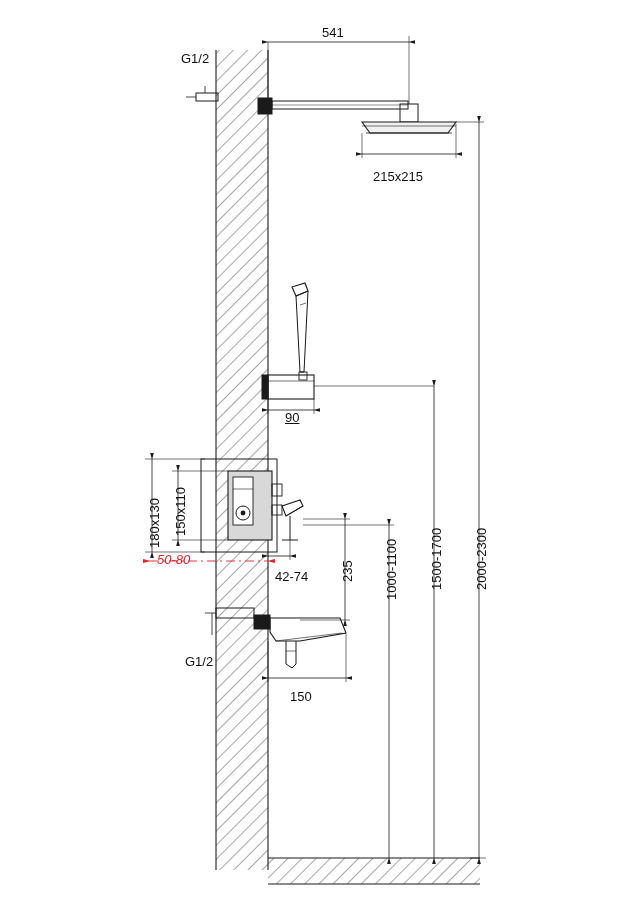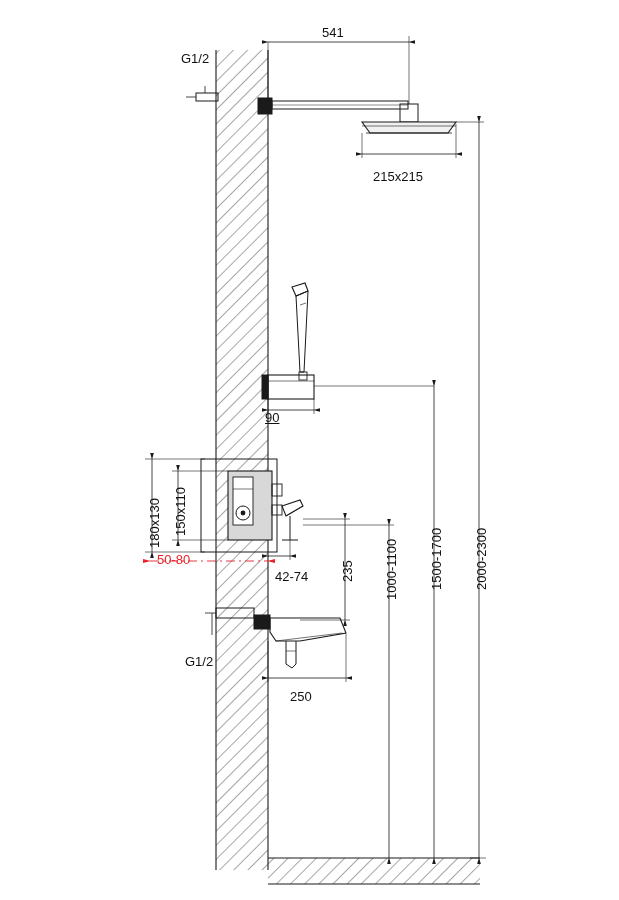--- a/index.html
+++ b/index.html
@@ -197,29 +197,29 @@
     <g>
       <line x1="479" y1="122" x2="479" y2="858" stroke="#1a1a1a" stroke-width="0.8" marker-start="url(#arrowStart)" marker-end="url(#arrowEnd)"></line>
       <line x1="456" y1="122" x2="484" y2="122" stroke="#1a1a1a" stroke-width="0.6"></line>
       <line x1="470" y1="858" x2="486" y2="858" stroke="#1a1a1a" stroke-width="0.6"></line>
     </g>
   </svg>
 
   <div class="lbl" style="left:181px; top:52px;">G1/2</div>
   <div class="lbl" style="left:322px; top:26px;">541</div>
   <div class="lbl" style="left:373px; top:170px;">215x215</div>
-  <div class="lbl" style="left:265px; top:411px;text-decoration:underline;">90</div>
+  <div class="lbl" style="left:285px; top:411px;text-decoration:underline;">90</div>
 
   <div class="lbl vert" style="left:148px; top:548px;">180x130</div>
   <div class="lbl vert" style="left:174px; top:536px;">150x110</div>
 
-  <div class="lbl red" style="left:157px; top:553px;">50-80</div>
+  <div class="lbl red" style="left:157px; top:553px;font-style:italic;">50-80</div>
   <div class="lbl" style="left:275px; top:570px;">42-74</div>
 
   <div class="lbl vert" style="left:341px; top:582px;">235</div>
   <div class="lbl vert" style="left:385px; top:600px;">1000-1100</div>
   <div class="lbl vert" style="left:430px; top:590px;">1500-1700</div>
   <div class="lbl vert" style="left:475px; top:590px;">2000-2300</div>
 
   <div class="lbl" style="left:185px; top:655px;">G1/2</div>
-  <div class="lbl" style="left:290px; top:690px;">250</div>
+  <div class="lbl" style="left:290px; top:690px;">150</div>
 
 </div>
 
 </body></html>

